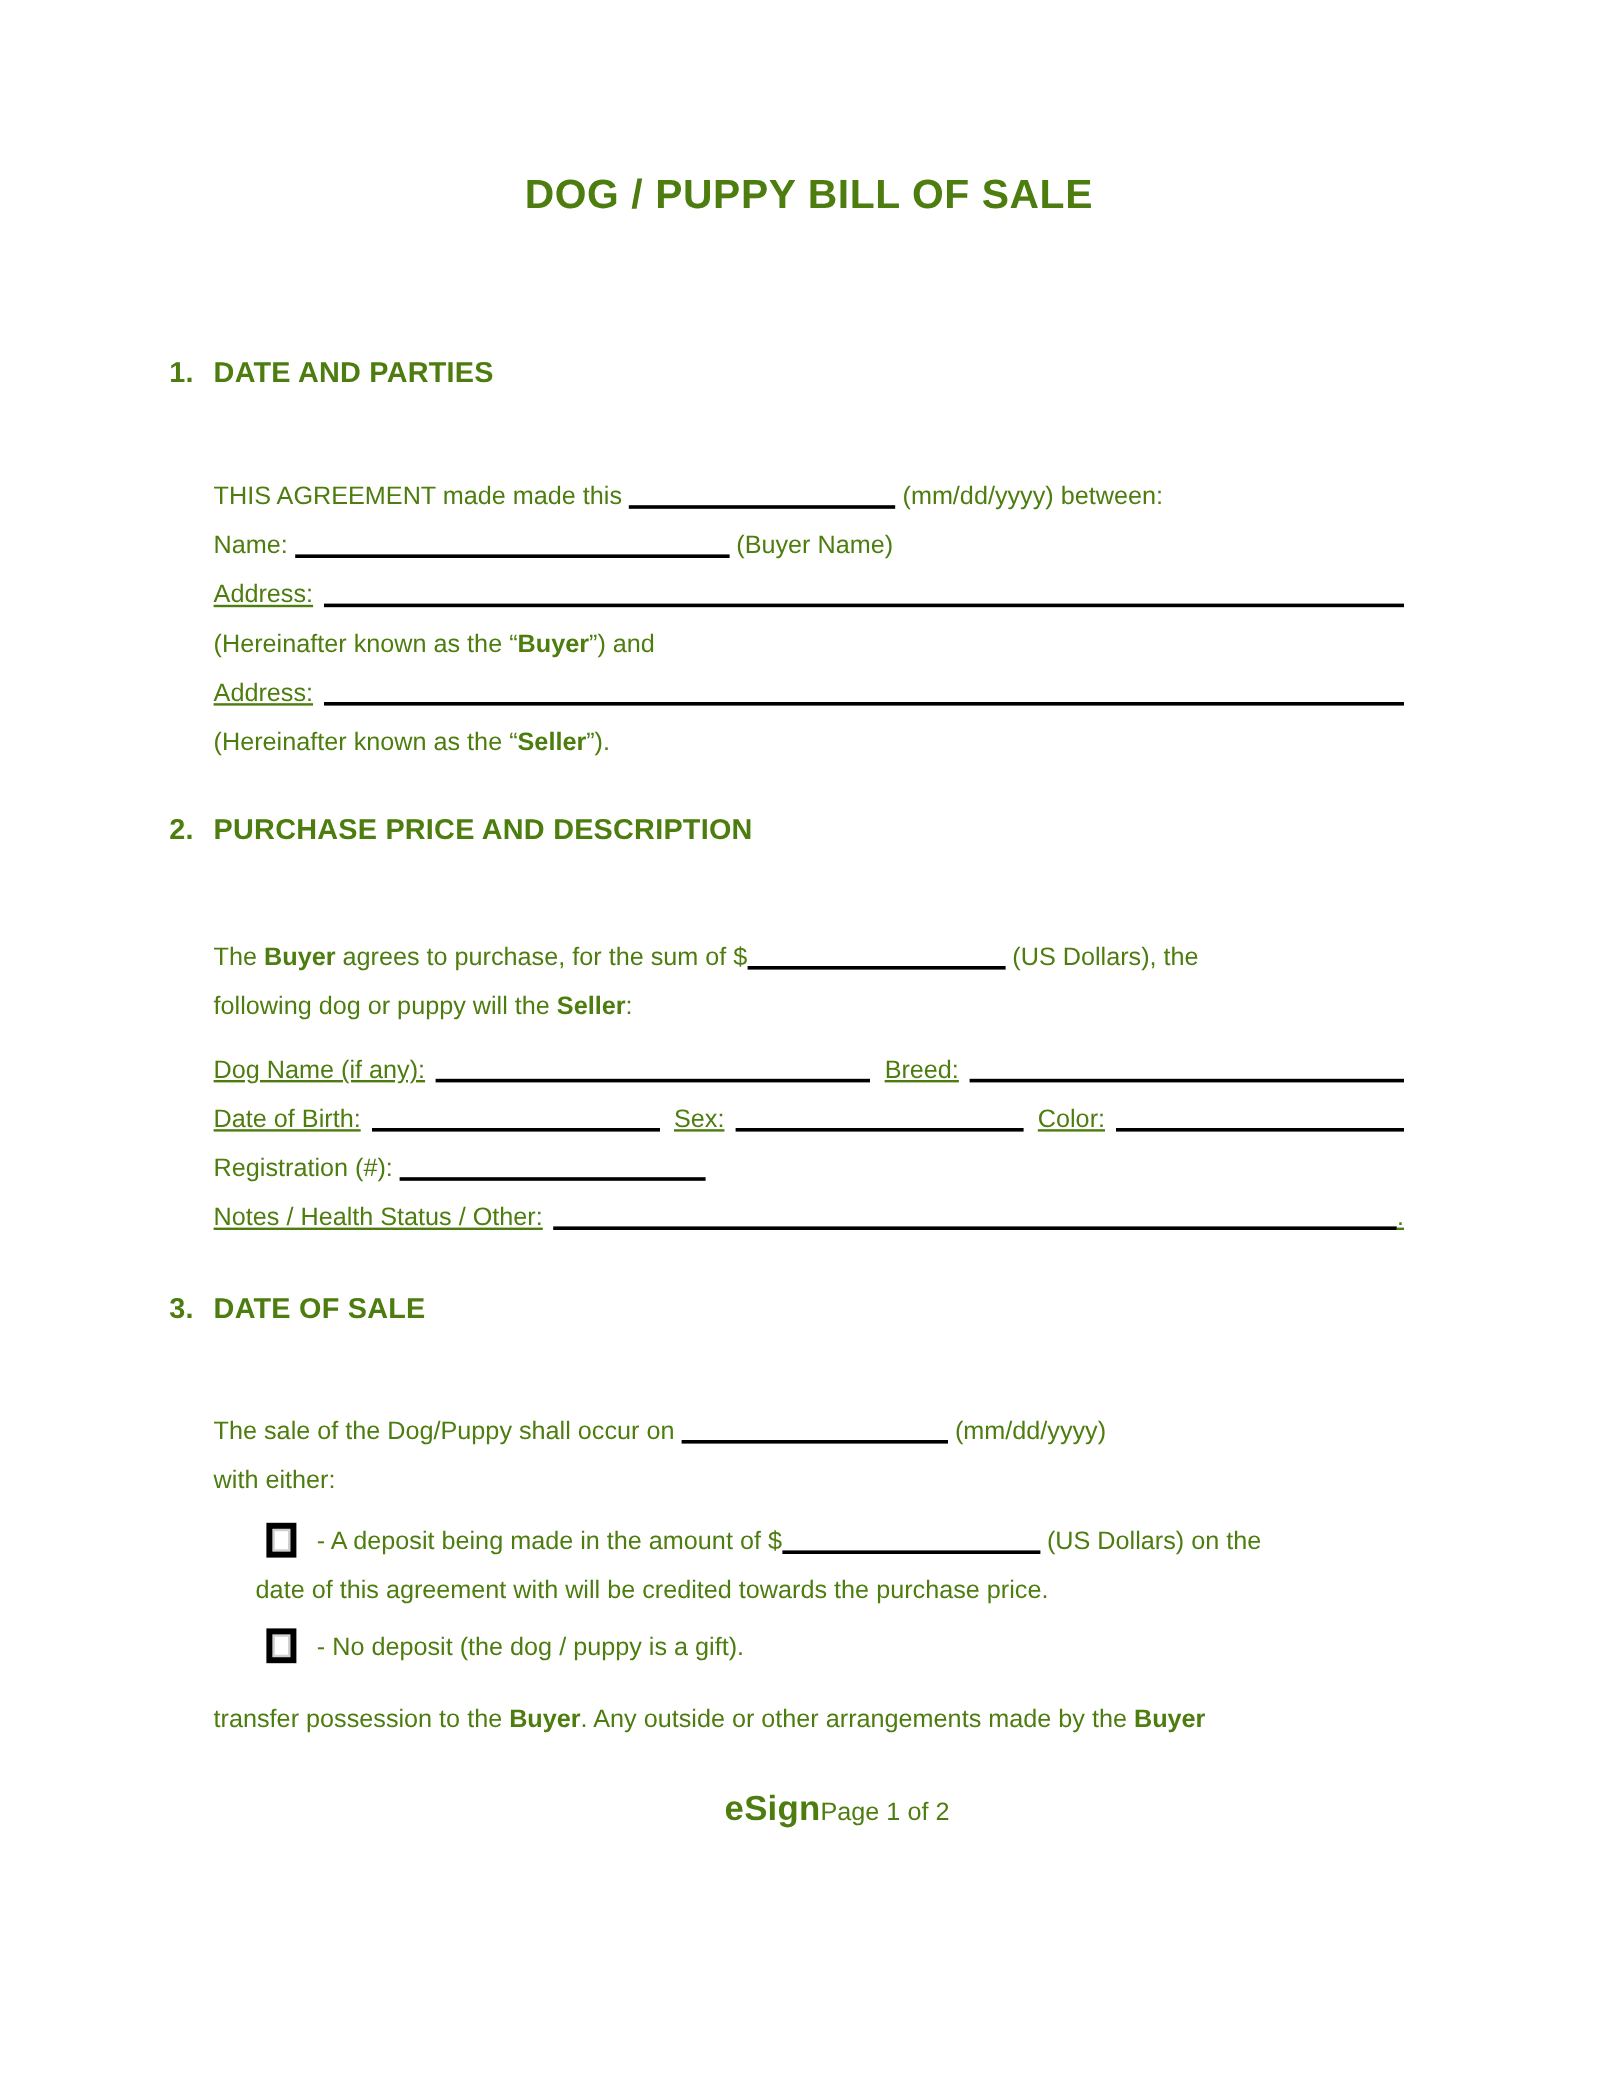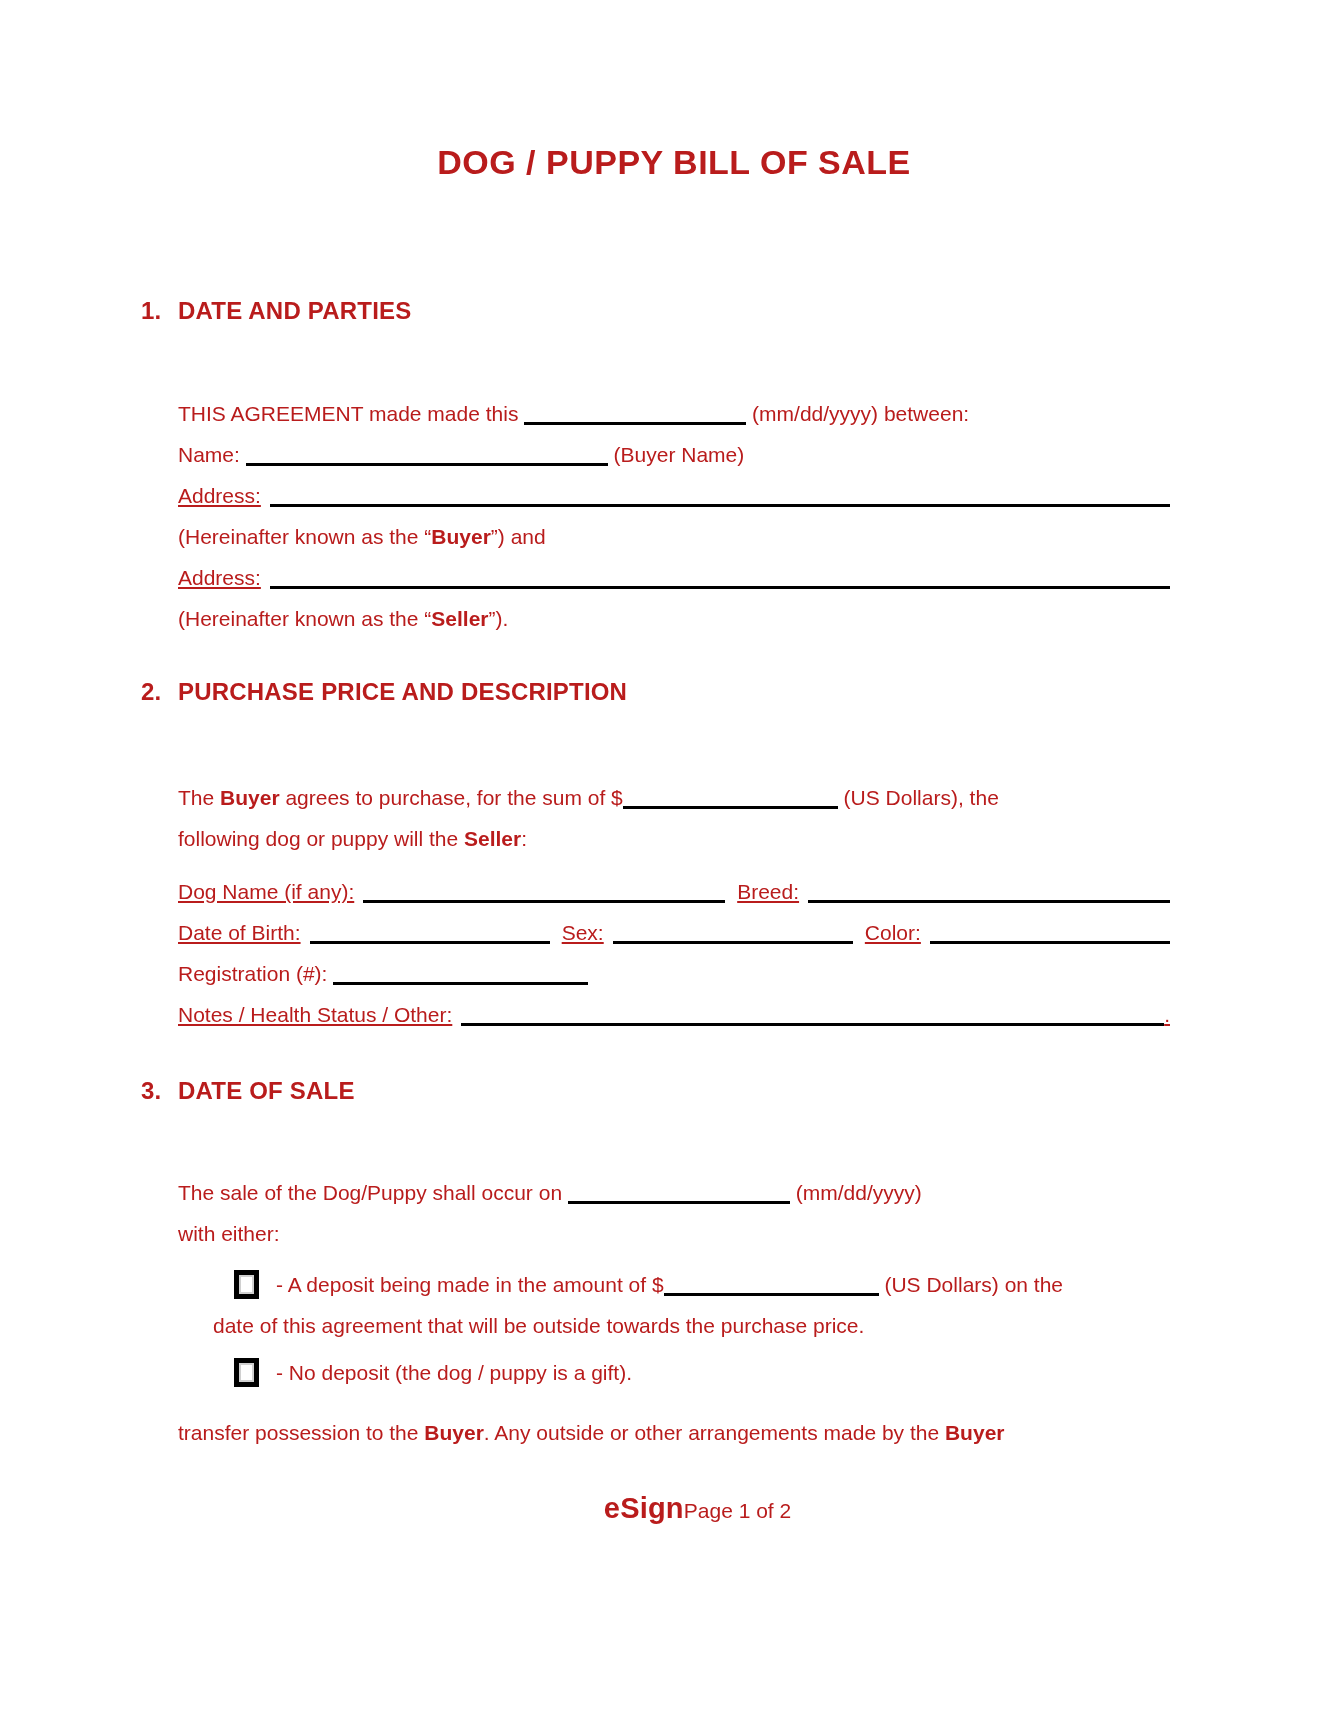--- a/index.html
+++ b/index.html
@@ -3,21 +3,21 @@
 <meta charset="utf-8">
 <style>
   html,body{margin:0;padding:0;background:#ffffff;}
   .page{
     position:relative;
     width:1340px;height:1736px;
     background:#fff;
     box-sizing:border-box;
     padding:140px 170px 0 178px;
     font-family:"Liberation Sans","DejaVu Sans",sans-serif;
-    font-size:21px;color:#b91c1c;
+    font-size:21px;color:#4d7c0f;
   }
   .title{
     margin:0;text-align:center;
     font-size:34px;font-weight:bold;line-height:44px;letter-spacing:.5px;
   }
   .sec-head{
     display:flex;margin:0 0 0 -37px;
     font-weight:bold;font-size:24px;line-height:28px;letter-spacing:.2px;
   }
   .sec-num{width:37px;flex:none;}
@@ -44,21 +44,21 @@
     flex:1 1 auto;border-bottom:3px solid #000;
     position:relative;top:4px;margin:0 12px 0 9px;
   }
   .gblank:last-child{margin-right:0;}
   .mr0{margin-right:0;}
   .checkbox{
     display:inline-block;width:15px;height:19px;background:#fff;
     border:5px solid #000;box-shadow:inset 0 0 0 2px #d0d0d0;
     vertical-align:-7px;margin-right:17px;
   }
-  .ci-line1{line-height:41px;margin-left:56px;white-space:nowrap;}
+  .ci-line1{line-height:41px;margin-left:44px;white-space:nowrap;}
   .ci-line2{line-height:41px;margin-left:35px;white-space:nowrap;}
   .footer{
     display:flex;justify-content:center;align-items:baseline;
     margin:40px -55px 0 -8px;line-height:30px;
   }
   .brand{font-size:29px;font-weight:bold;letter-spacing:.2px;}
   .pagenum{font-size:21px;}
 </style>
 </head>
 <body>
@@ -155,21 +155,21 @@
       <span>(mm/dd/yyyy)</span>
     </div>
     <div class="line">with either:</div>
   </div>
 
   <div class="mt-chk1">
     <div class="ci-line1">
       <span class="checkbox"></span><span>- A deposit being made in the amount of $</span><span class="blank w215"></span>
       <span>(US Dollars) on the</span>
     </div>
-    <div class="ci-line2">date of this agreement that will be outside towards the purchase price.</div>
+    <div class="ci-line2">date of this agreement with will be credited towards the purchase price.</div>
   </div>
 
   <div class="mt-chk2">
     <div class="ci-line1">
       <span class="checkbox"></span><span>- No deposit (the dog / puppy is a gift).</span>
     </div>
   </div>
 
   <div class="mt-close">
     <div class="line">

